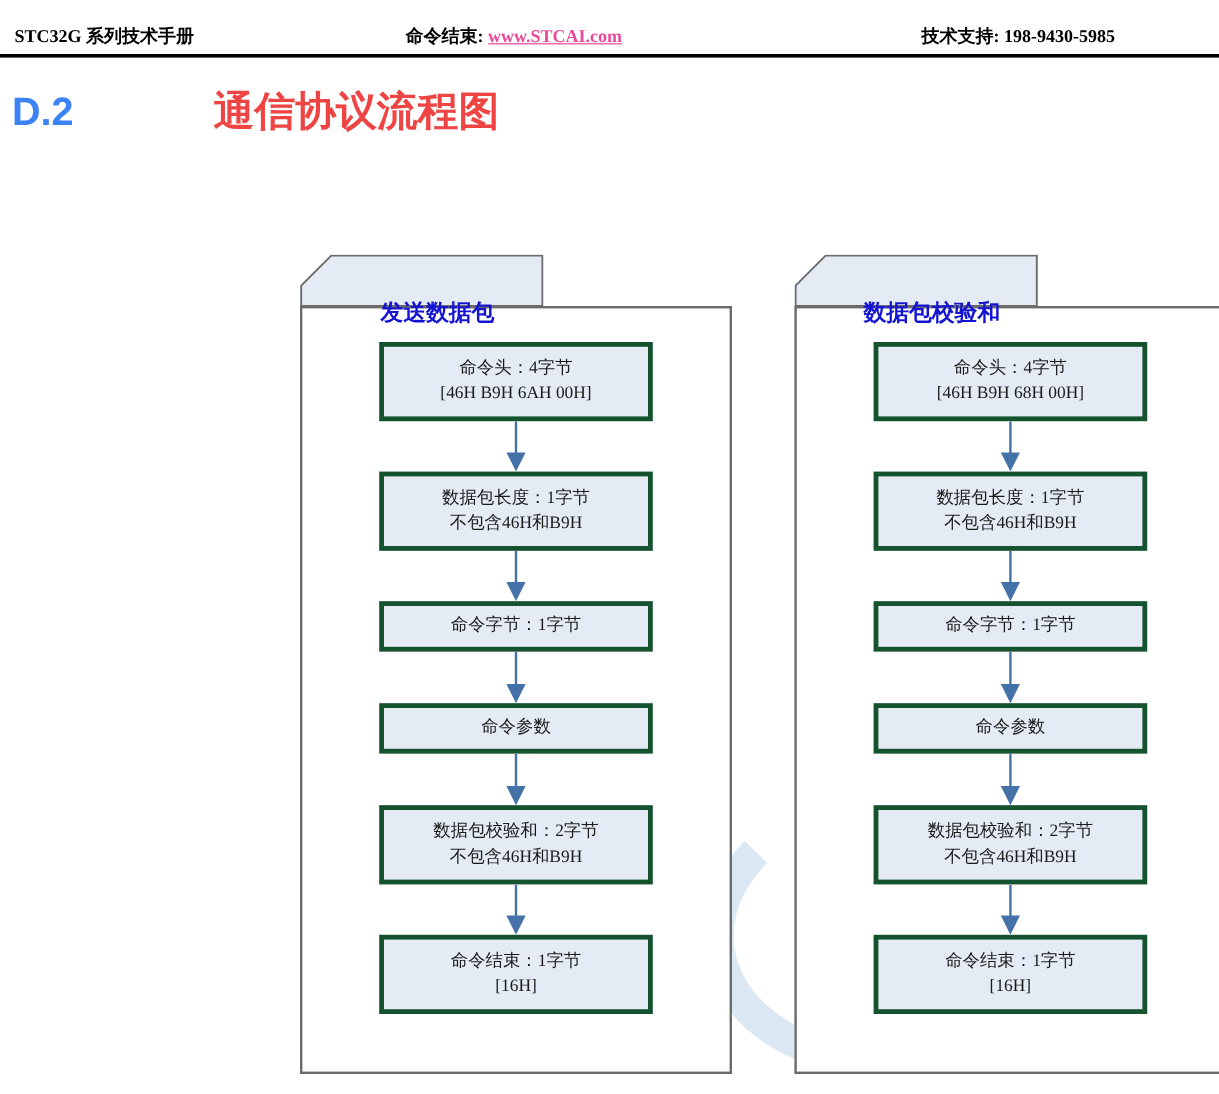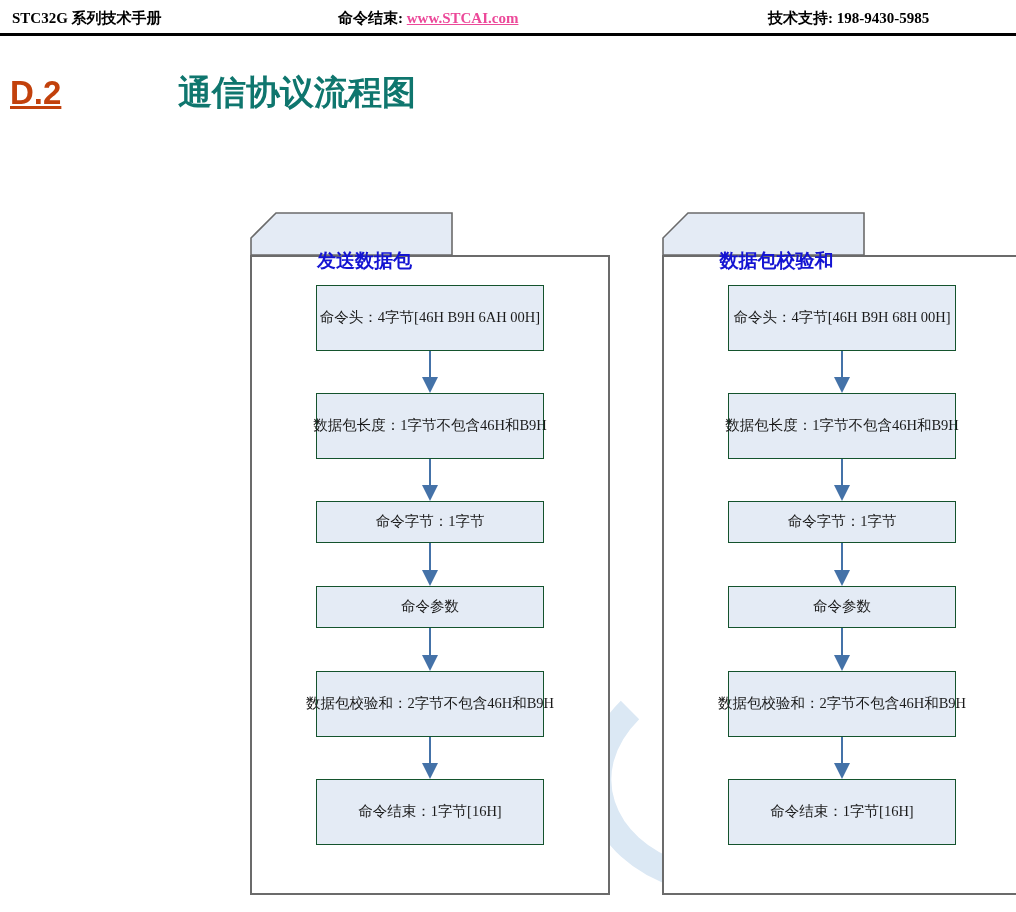--- a/index.html
+++ b/index.html
@@ -11,21 +11,21 @@
     width: 1016px;
     height: 912px;
     position: relative;
     font-family: "Liberation Serif", "DejaVu Serif", serif;
     overflow: hidden;
   }
 
   
   #page-header {
     position: absolute;
-    left: 0; top: 0;
+    left: 0; top: 12px;
     width: 1016px;
     height: 28px;
   }
   #header-rule {
     position: absolute;
     left: 0; top: 33px;
     width: 1016px;
     height: 3px;
     background: #000000;
   }
@@ -55,30 +55,29 @@
     top: 70px;
     width: 700px;
     height: 46px;
     white-space: nowrap;
   }
   #section-number {
     display: inline-block;
     font-family: "Liberation Sans", "DejaVu Sans", sans-serif;
     font-weight: bold;
     font-size: 33px;
-    color: #c2410c;
+    color: #3b82f6;
     width: 168px;
-    text-decoration: underline;
   }
   #section-heading {
     display: inline-block;
     font-family: "Liberation Sans", "DejaVu Sans", sans-serif;
     font-weight: bold;
     font-size: 34px;
-    color: #0f766e;
+    color: #ef4444;
   }
 
   
   #watermark {
     position: absolute;
     left: 560px;
     top: 700px;
     width: 420px;
     height: 230px;
     pointer-events: none;
@@ -142,23 +141,24 @@
     box-sizing: border-box;
     padding-top: 30px;
     display: flex;
     flex-direction: column;
     align-items: center;
   }
 
   .step-box {
     width: 228px;
     background: #e4ebf5;
-    border: 1px solid #14532d;
+    border: 4px solid #14532d;
     box-sizing: border-box;
     display: flex;
+    flex-direction: column;
     align-items: center;
     justify-content: center;
     font-family: "Liberation Serif", "DejaVu Serif", serif;
     font-size: 14.5px;
     color: #1a1a1a;
     line-height: 1.45;
     text-align: center;
     padding: 6px 4px;
     position: relative;
     z-index: 3;

